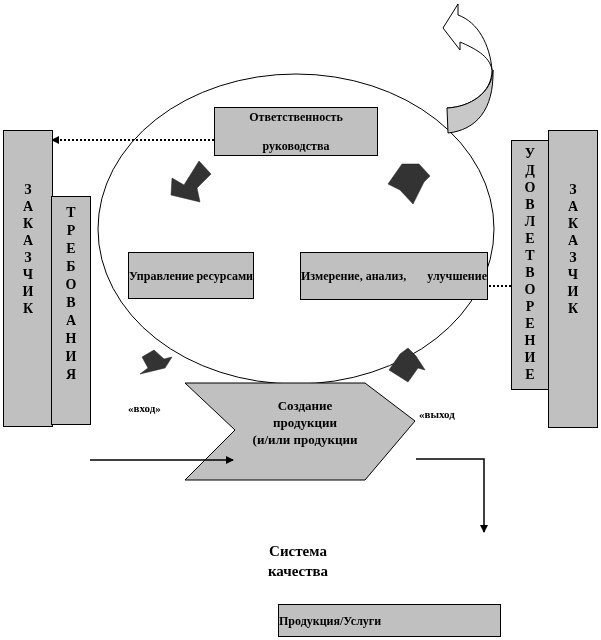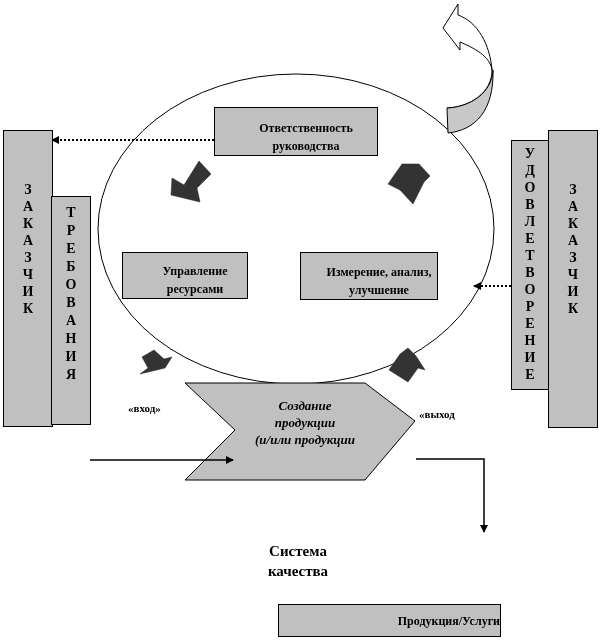--- a/index.html
+++ b/index.html
@@ -1,27 +1,27 @@
 <!DOCTYPE html>
 <html><head>
 <meta charset="utf-8">
 <style>
   html, body { margin: 0; padding: 0; background: #ffffff; }
   body { width: 601px; height: 640px; position: relative; overflow: hidden;
          font-family: "Liberation Serif", serif; color: #000; }
   svg.bg { position: absolute; left: 0; top: 0; }
   .box { position: absolute; background: #c0c0c0; border: 1.5px solid #000; box-sizing: border-box;
-         display: flex; align-items: center; justify-content: flex-end; text-align: center;
-         font-weight: bold; font-size: 12px; line-height: 18px; padding-left: 20px; }
+         display: flex; align-items: center; justify-content: space-between; text-align: center;
+         font-weight: bold; font-size: 12px; line-height: 18px; }
   .vbox { position: absolute; background: #c0c0c0; border: 1.5px solid #000; box-sizing: border-box;
           display: flex; flex-direction: column; align-items: center; font-weight: bold;
           font-size: 14px; line-height: 17px; }
   .vbox .letter { display: block; width: 100%; text-align: center; }
   .label { position: absolute; font-weight: bold; font-size: 11px; white-space: nowrap; }
-  .proc-text { position: absolute; text-align: center; font-weight: bold; font-size: 13px; line-height: 17px; font-style: italic; }
+  .proc-text { position: absolute; text-align: center; font-weight: bold; font-size: 13px; line-height: 17px; }
   .qms-title { position: absolute; text-align: center; font-weight: bold; font-size: 15px; line-height: 20px; }
 </style>
 </head>
 <body>
 
 <svg class="bg" width="601" height="640" viewBox="0 0 601 640">
   <defs>
     <marker id="ah" markerWidth="8" markerHeight="8" refX="7" refY="4" orient="auto" markerUnits="userSpaceOnUse">
       <path d="M0,0 L8,4 L0,8 z" fill="#000"></path>
     </marker>
@@ -113,26 +113,26 @@
       <span class="letter" style="line-height: 17px;">И</span>
       <span class="letter" style="line-height: 17px;">К</span>
     </div>
 </div>
 
 <div class="box" style="left:214px; top:107px; width:164px; height:49px; flex-direction:column;">
   <span>Ответственность</span>
   <span>руководства</span>
 </div>
 
-<div class="box" style="left:122px; top:252px; width:126px; height:47px; flex-direction:column;">
+<div class="box" style="left:128px; top:252px; width:126px; height:47px; flex-direction:row;">
   <span>Управление</span>
   <span>ресурсами</span>
 </div>
 
-<div class="box" style="left:300px; top:252px; width:138px; height:48px; flex-direction:column;">
+<div class="box" style="left:300px; top:252px; width:188px; height:48px; flex-direction:row;">
   <span>Измерение, анализ,</span>
   <span>улучшение</span>
 </div>
 
 <div class="proc-text" style="left:240px; top:397px; width:130px;">
   <div>Создание</div>
   <div>продукции</div>
   <div>(и/или продукции</div>
 </div>
 

